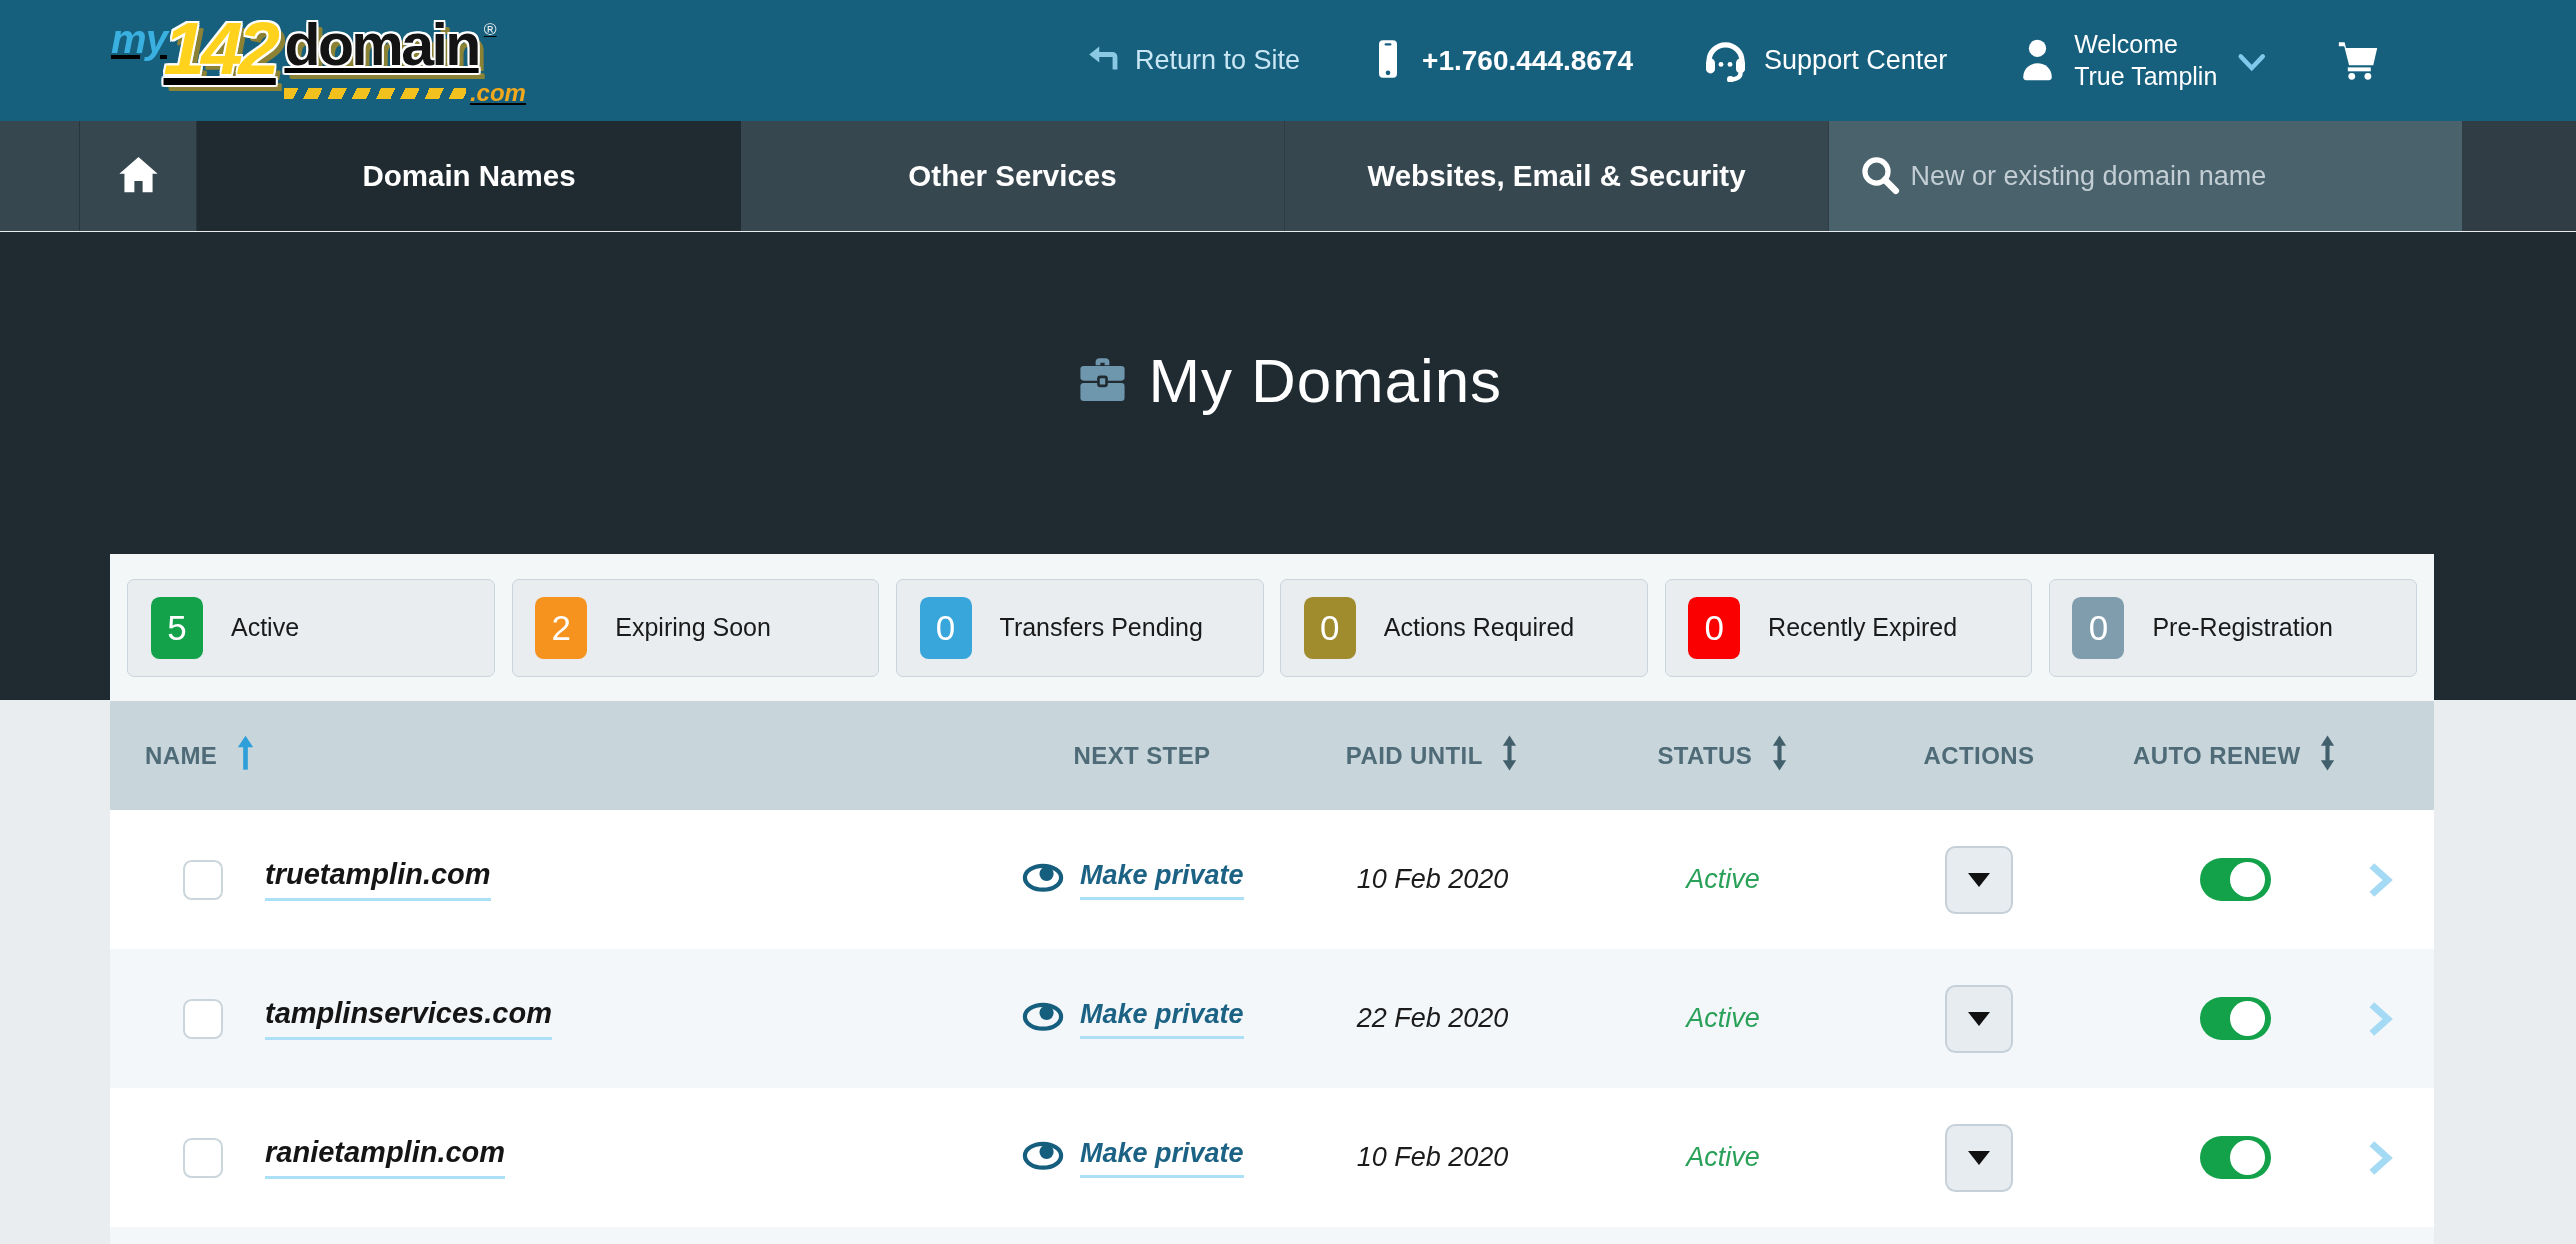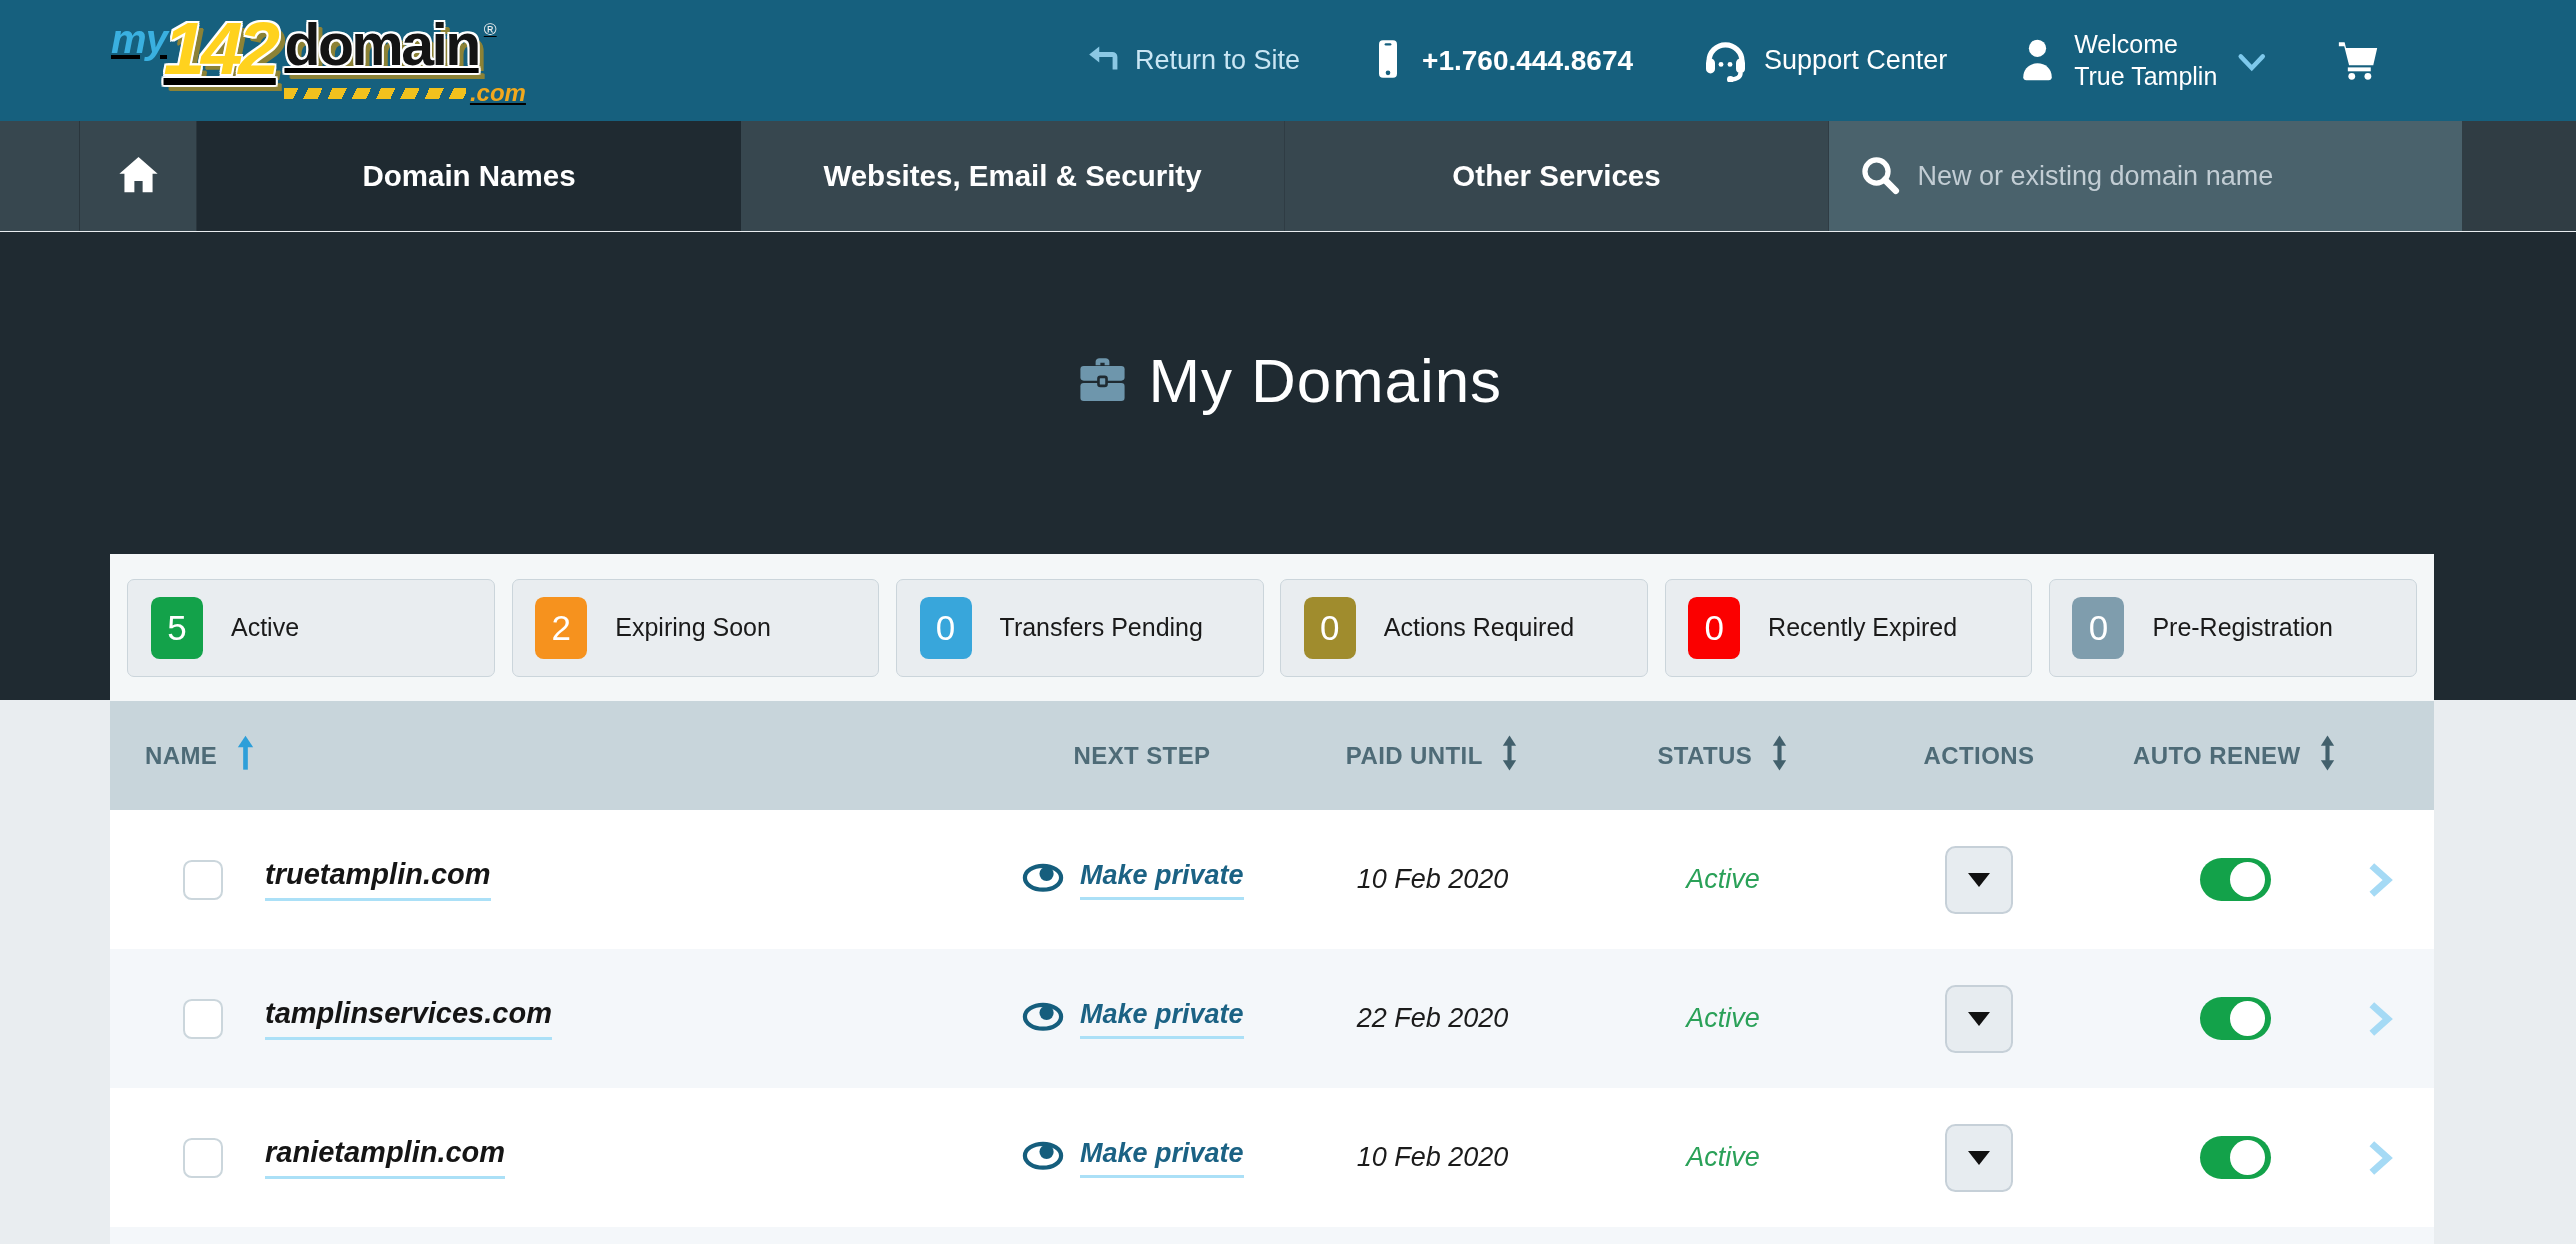--- a/index.html
+++ b/index.html
@@ -33,21 +33,21 @@
   
   .navbar { position:absolute; top:121px; left:0; width:2576px; height:110px; background:#37474F; display:flex; }
   .nav-spacer { width:79px; height:110px; }
   .nav-home { width:118px; height:110px; display:flex; align-items:center; justify-content:center;
               border-left:1.7px solid #2A363D; border-right:1.7px solid #2A363D; cursor:pointer; }
   .nav-tab { width:544px; height:110px; display:flex; align-items:center; justify-content:center;
              color:#fff; font-size:29.5px; font-weight:600; cursor:pointer; border-right:0.9px solid #2F3C44; }
   .nav-tab.active { background:#1F2A31; border-right:none; }
   .nav-search { width:633px; height:110px; background:#4A626C; display:flex; align-items:center; padding:0 29.5px; cursor:text; }
   .nav-search input { background:transparent; border:none; outline:none; color:#E8Eff3; font-size:27px;
-                      font-family:"Liberation Sans",sans-serif; margin-left:17px; width:521px; }
+                      font-family:"Liberation Sans",sans-serif; margin-left:10px; width:521px; }
   .nav-search input::placeholder { color:#C2CDD4; }
   .nav-fill { flex:1; background:#303D44; }
 
   
   .hero { position:absolute; top:232px; left:0; width:2576px; height:468px; background:#1F2A31; }
   .hero-title { position:absolute; top:113px; left:0; width:100%; display:flex; align-items:center; justify-content:center; gap:17.4px; }
   .hero-title-text { color:#FFFFFF; font-size:62px; font-weight:300; letter-spacing:0.9px; }
 
   
   .card { position:absolute; top:554px; left:110px; width:2324px; height:691px; background:#FFFFFF; }
@@ -189,24 +189,24 @@
     <span>
       <svg width="45" height="45" viewBox="0 0 24 24">
           <path d="M12 2.6 1.8 11.6h2.7V21.4h5.3v-6h4.4v6h5.3V11.6h2.7z" fill="#fff"></path>
         </svg>
     </span>
   </div>
   <div class="nav-tab active">
     <span>Domain Names</span>
   </div>
   <div class="nav-tab">
+    <span>Other Services</span>
+  </div>
+  <div class="nav-tab">
     <span>Websites, Email &amp; Security</span>
-  </div>
-  <div class="nav-tab">
-    <span>Other Services</span>
   </div>
   <div class="nav-search">
     <span>
       <svg width="42" height="42" viewBox="0 0 24 24">
           <circle cx="10" cy="10" r="6.6" fill="none" stroke="#fff" stroke-width="3"></circle>
           <path d="M14.8 14.8 21 21" stroke="#fff" stroke-width="3.8" stroke-linecap="round"></path>
         </svg>
     </span>
     <input type="text" placeholder="New or existing domain name" style="">
   </div>

